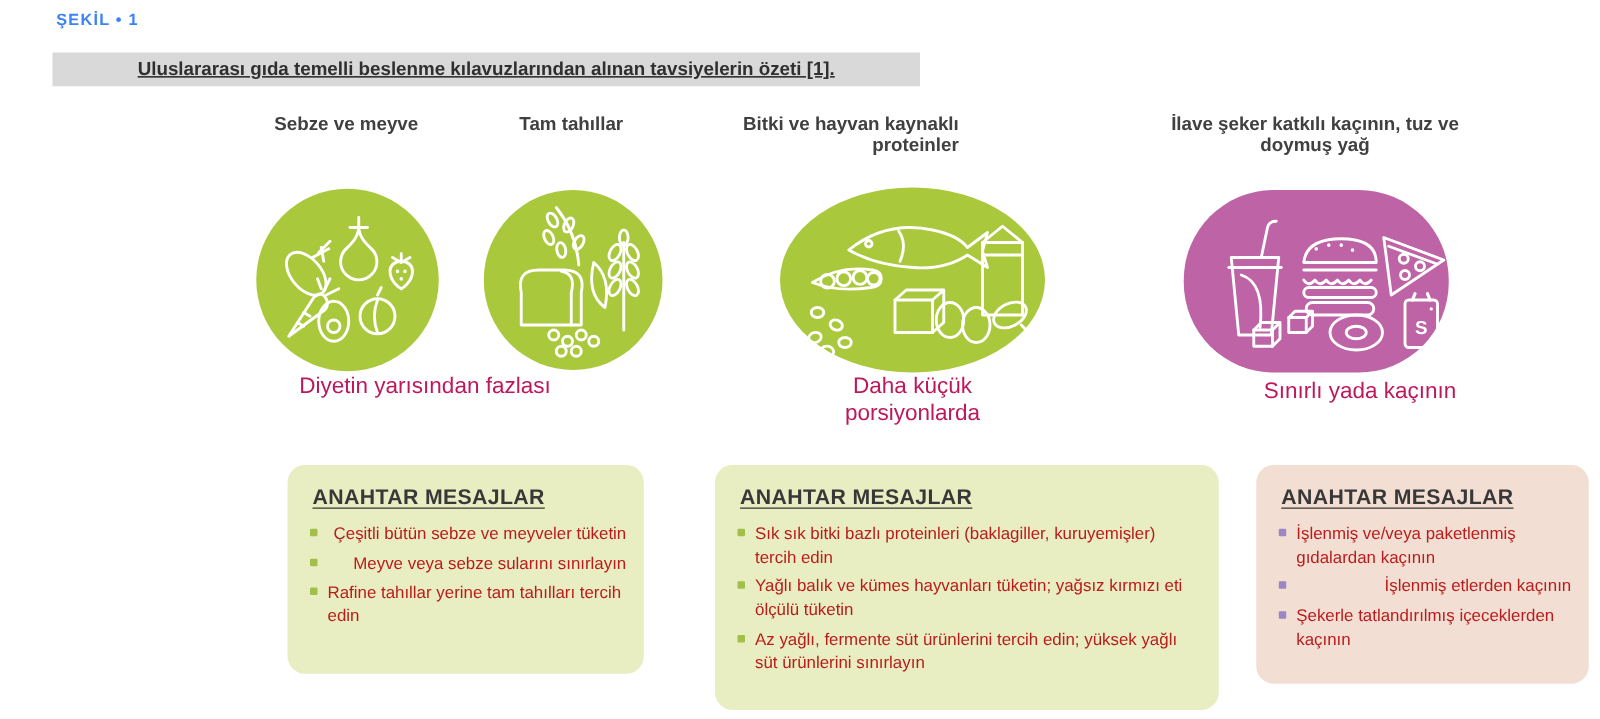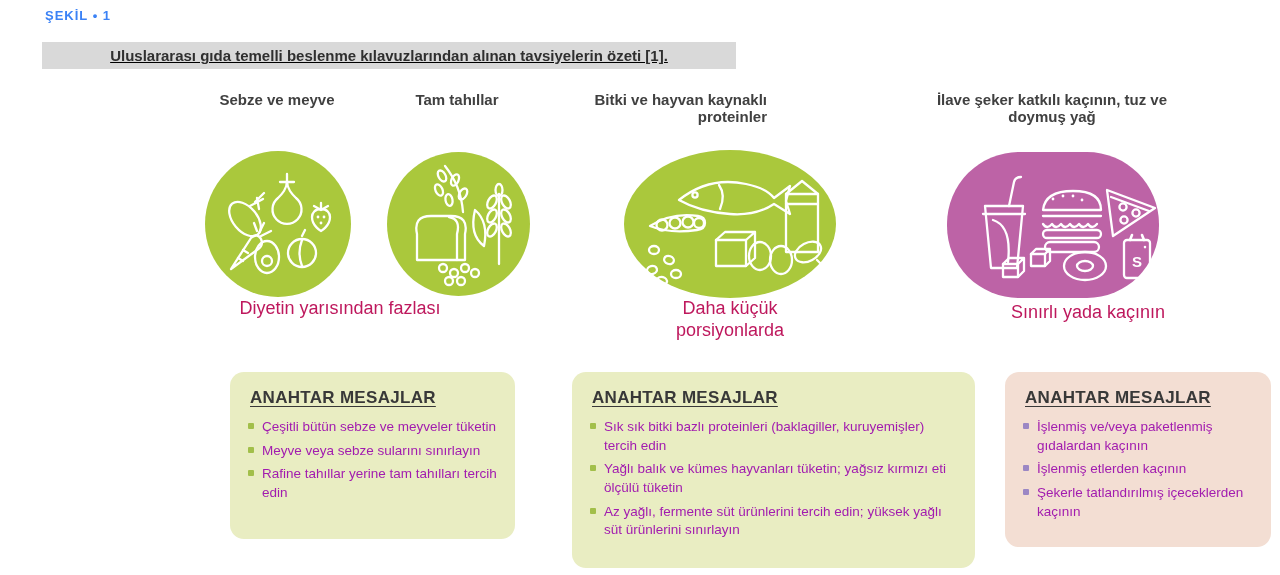--- a/index.html
+++ b/index.html
@@ -38,21 +38,21 @@
     padding:16px 14px 12px 18px;}
   .key-green{background:#e9edc2;}
   .key-pink{background:#f3ded3;}
   .box1{left:230px;width:285px;height:167px;}
   .box2{left:572px;width:403px;height:196px;}
   .box3{left:1005px;width:266px;height:175px;}
   .key-title{font-size:17px;font-weight:bold;color:#383838;letter-spacing:.3px;
     text-decoration:underline;text-underline-offset:3px;margin:0 0 10px 2px;}
   .key-list{list-style:none;margin:0;padding:0;}
   .key-list li{display:flex;gap:8px;margin-bottom:5px;font-size:13.5px;line-height:1.38;
-    color:#a21caf;font-weight:500;}
+    color:#b91c1c;font-weight:500;justify-content:space-between;}
   .bullet{flex:0 0 6px;width:6px;height:6px;margin-top:5px;border-radius:1px;}
   .b-green{background:#a2bf4a;}
   .b-purple{background:#9b87c4;}
 
   .icon-art{stroke:#ffffff;fill:none;stroke-width:2.3;stroke-linecap:round;stroke-linejoin:round;}
 </style>
 </head>
 <body>
 
 <div class="canvas">

